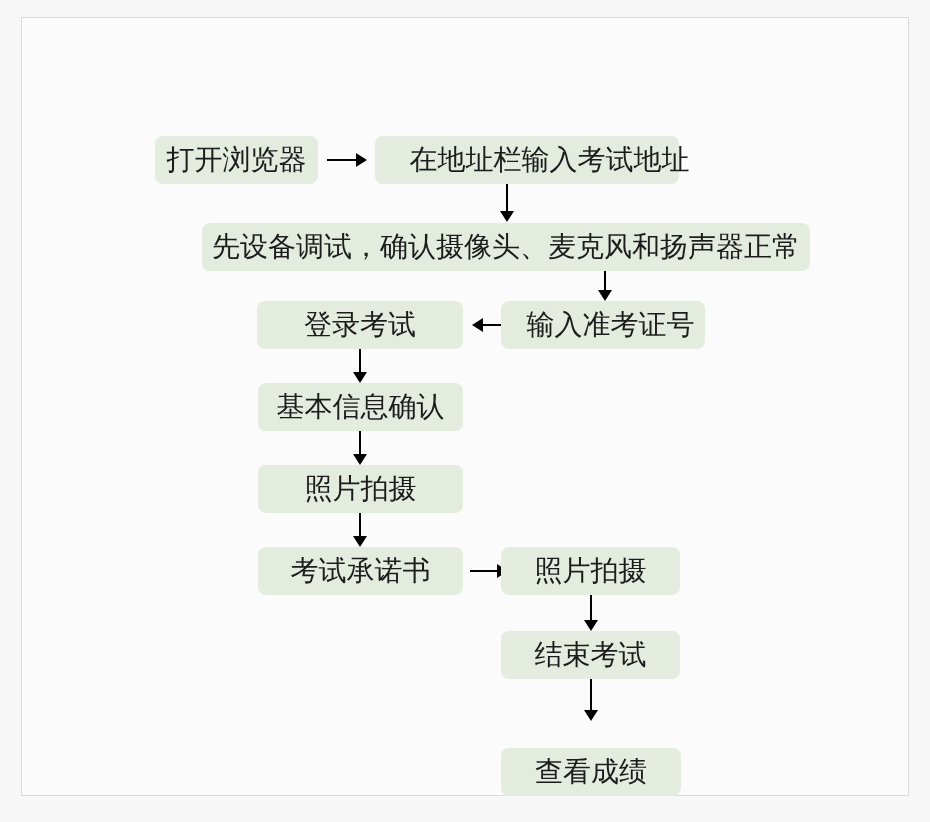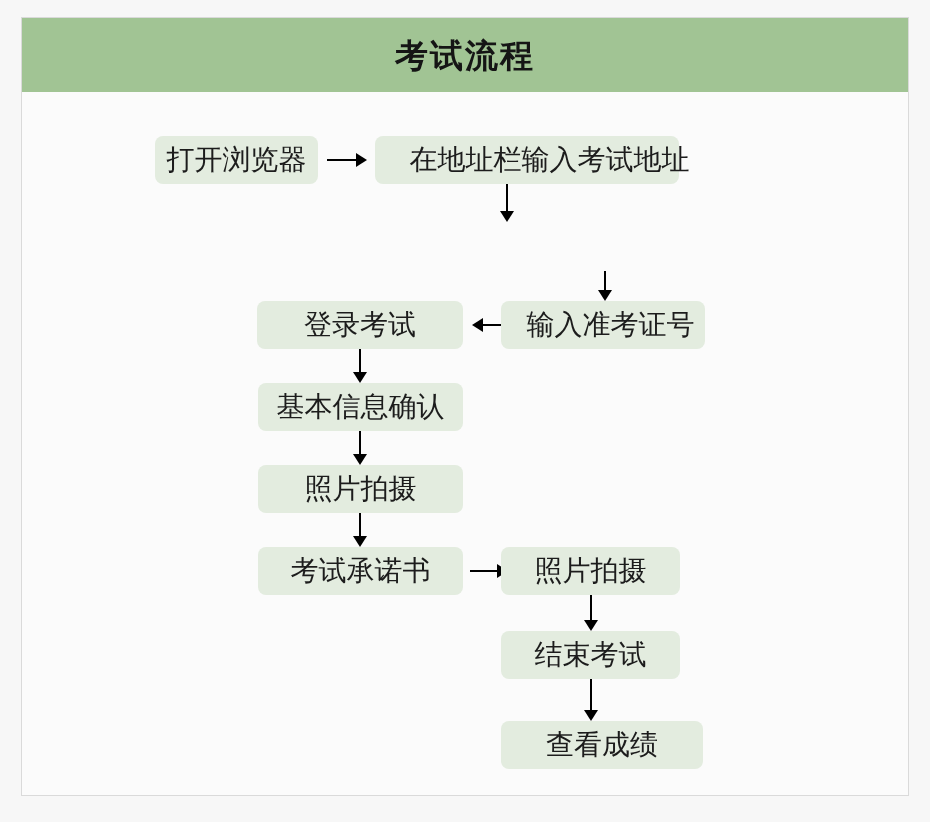--- a/index.html
+++ b/index.html
@@ -119,40 +119,38 @@
     border-bottom: 7px solid transparent;
     border-right: 11px solid #000;
     margin-right: -1px;
   }
 </style>
 </head>
 <body>
 
 <div class="card">
 
-  <div class="card-header">
-    <div class="card-header-title">考试流程</div>
-  </div>
 
   <div class="flow">
 
     <div class="node" style="left:133px; top:44px; width:163px;">打开浏览器</div>
 
     <div class="arrow-h right" style="left:305px; top:61px; width:40px;">
       <div class="shaft"></div>
       <div class="head"></div>
     </div>
 
     <div class="node" style="left:353px; top:44px; width:304px;padding-left:45px;">在地址栏输入考试地址</div>
 
     <div class="arrow-v" style="left:476px; top:92px; height:38px;">
       <div class="shaft"></div>
       <div class="head"></div>
     </div>
 
+    <div class="node" style="left:180px; top:131px; width:608px;">先设备调试，确认摄像头、麦克风和扬声器正常</div>
 
     <div class="arrow-v" style="left:574px; top:179px; height:30px;">
       <div class="shaft"></div>
       <div class="head"></div>
     </div>
 
     <div class="node" style="left:235px; top:209px; width:206px;">登录考试</div>
 
     <div class="arrow-h left" style="left:450px; top:226px; width:38px;">
       <div class="head"></div>
@@ -194,16 +192,16 @@
       <div class="head"></div>
     </div>
 
     <div class="node" style="left:479px; top:539px; width:179px;">结束考试</div>
 
     <div class="arrow-v" style="left:560px; top:587px; height:42px;">
       <div class="shaft"></div>
       <div class="head"></div>
     </div>
 
-    <div class="node" style="left:479px; top:629px; width:202px;">查看成绩</div>
+    <div class="node" style="left:479px; top:656px; width:180px;">查看成绩</div>
 
   </div>
 </div>
 
 </body></html>

